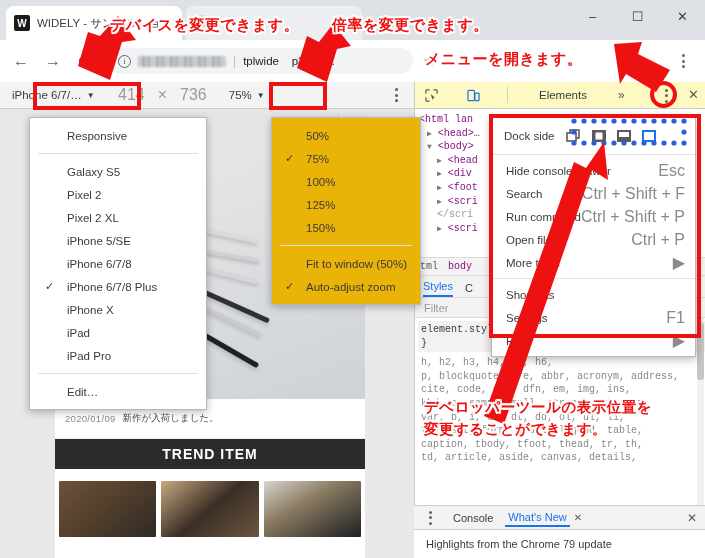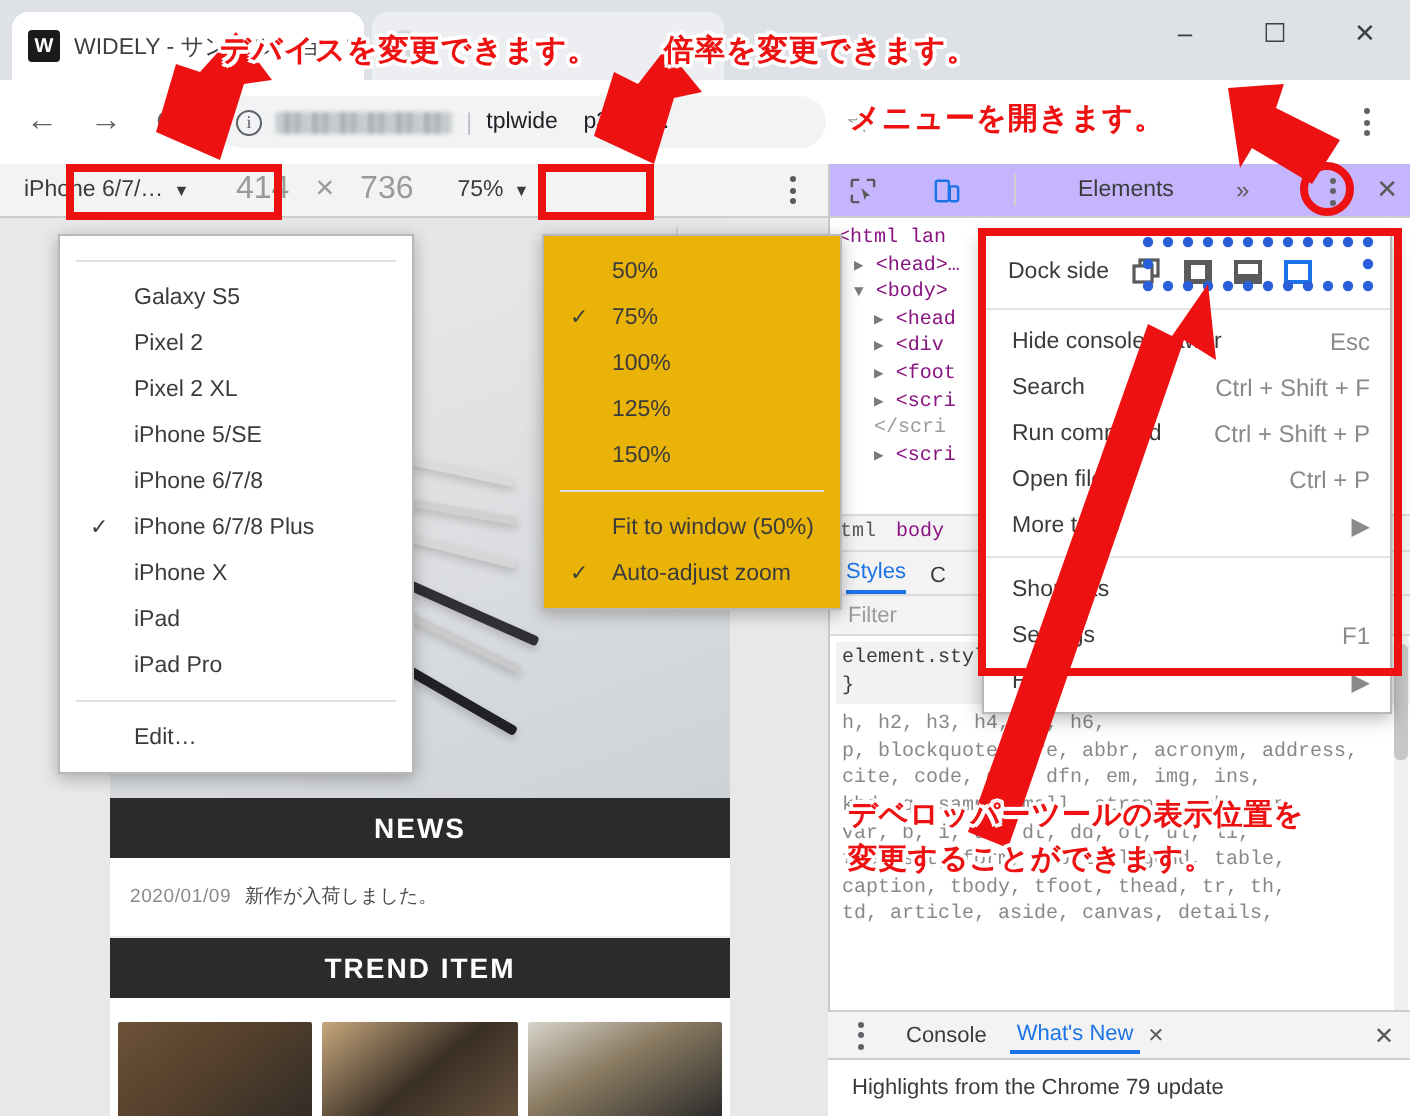--- a/index.html
+++ b/index.html
@@ -136,21 +136,21 @@
   }
   .zoom-item { height:23px; display:flex; align-items:center; padding-left:34px;
                font-size:11.5px; color:#3b3b3b; position:relative; white-space:nowrap;}
   .zoom-item .chk { position:absolute; left:13px; font-size:11px; color:#3b3b3b;}
 
   
   .devtools {
     position:absolute; left:414px; top:82px; width:291px; height:476px;
     background:#ffffff; border-left:1px solid #c9c9c9; overflow:hidden;
   }
-  .dt-tabbar { height:27px; background:#c4b5fd; border-bottom:1px solid #cdcdcd;
+  .dt-tabbar { height:27px; background:#fef9c3; border-bottom:1px solid #cdcdcd;
                display:flex; align-items:center; padding:0 4px; gap:18px; }
   .dt-icobtn { width:24px; height:22px; display:flex; align-items:center; justify-content:center; }
   .dt-divider { width:1px; height:16px; background:#cfcfcf; margin:0 4px; }
   .dt-tab { font-size:11.5px; color:#3b3b3b; padding:0 9px; }
   .dt-more { font-size:12px; color:#5a5a5a; padding:0 4px;}
   .dt-kebab-circle{ position:absolute; right:28px; top:3px; width:21px;height:21px;}
   .dt-x { position:absolute; right:6px; top:5px; font-size:13px; color:#5a5a5a;}
 
   .dom { padding:4px 0 0 4px; font-family:"Liberation Mono", monospace;
          font-size:10px; line-height:13.6px; color:#881280; }
@@ -202,21 +202,21 @@
     background:#ffffff; border:1px solid #b8b8b8; box-shadow:0 2px 9px rgba(0,0,0,.3);
     z-index:45; padding:4px 0 4px 0;
   }
   .dt-m-dock { height:28px; display:flex; align-items:center; padding-left:12px; gap:7px;
                font-size:11.5px; color:#3b3b3b;}
   .dock-icons { display:flex; align-items:center; gap:9px; margin-left:4px;}
   .dock-i { width:16px; height:14px; }
   .dt-m-sep { height:1px; background:#e2e2e2; margin:4px 0; }
   .dt-m-item { height:23px; display:flex; align-items:center; padding:0 10px 0 14px;
                font-size:11.5px; color:#3b3b3b; justify-content:space-between; }
-  .dt-m-item .sc { color:#8a8a8a; font-size:12px; }
+  .dt-m-item .sc { color:#8a8a8a; font-size:16px; }
   .submenu-arrow { font-size:8px; color:#5a5a5a; }
 </style>
 </head>
 <body>
 
 <div id="root">
 
   <div class="tabstrip">
     <div class="tab">
       <span class="favicon">W</span>
@@ -282,21 +282,20 @@
         <div class="logo">WIDELY</div>
         <div class="ph-phone"></div>
         <div class="ph-lens"></div>
         <div class="ph-pen" style="left:140px;top:92px;width:62px;transform:rotate(12deg);background:#d9dadc;"></div>
         <div class="ph-pen" style="left:138px;top:112px;width:66px;transform:rotate(10deg);background:#cfd0d2;"></div>
         <div class="ph-pen" style="left:142px;top:132px;width:62px;transform:rotate(14deg);background:#d5d6d8;"></div>
         <div class="ph-pen" style="left:122px;top:158px;width:96px;transform:rotate(24deg);background:#2e3034;height:5px;"></div>
         <div class="ph-pen" style="left:118px;top:172px;width:92px;transform:rotate(26deg);background:#c8cacc;"></div>
         <div class="ph-pen" style="left:104px;top:196px;width:106px;transform:rotate(30deg);background:#1f2124;height:5px;"></div>
       </div>
-      <div class="sect-bar">NEWS</div>
       <div class="news-row">
         <span class="news-date">2020/01/09</span>
         <span>新作が入荷しました。</span>
       </div>
       <div class="sect-bar">TREND ITEM</div>
       <div class="thumbs">
         <div class="thumb th1"></div>
         <div class="thumb th2"></div>
         <div class="thumb th3"></div>
       </div>
@@ -384,20 +383,23 @@
     <span class="dr-tab active">What's New</span>
     <span style="font-size:10px;color:#5a5a5a;margin-left:-5px;">✕</span>
     <div style="flex:1"></div>
     <span style="font-size:12px;color:#5a5a5a;margin-right:8px;">✕</span>
   </div>
   <div class="drawer-body">
     <span>Highlights from the Chrome 79 update</span>
   </div>
 
   <div class="dev-menu">
+    <div class="dev-item">
+      <span>Responsive</span>
+    </div>
     <div class="dev-sep"></div>
     <div class="dev-item">
       <span>Galaxy S5</span>
       </div>
     <div class="dev-item">
       <span>Pixel 2</span>
       </div>
     <div class="dev-item">
       <span>Pixel 2 XL</span>
       </div>

